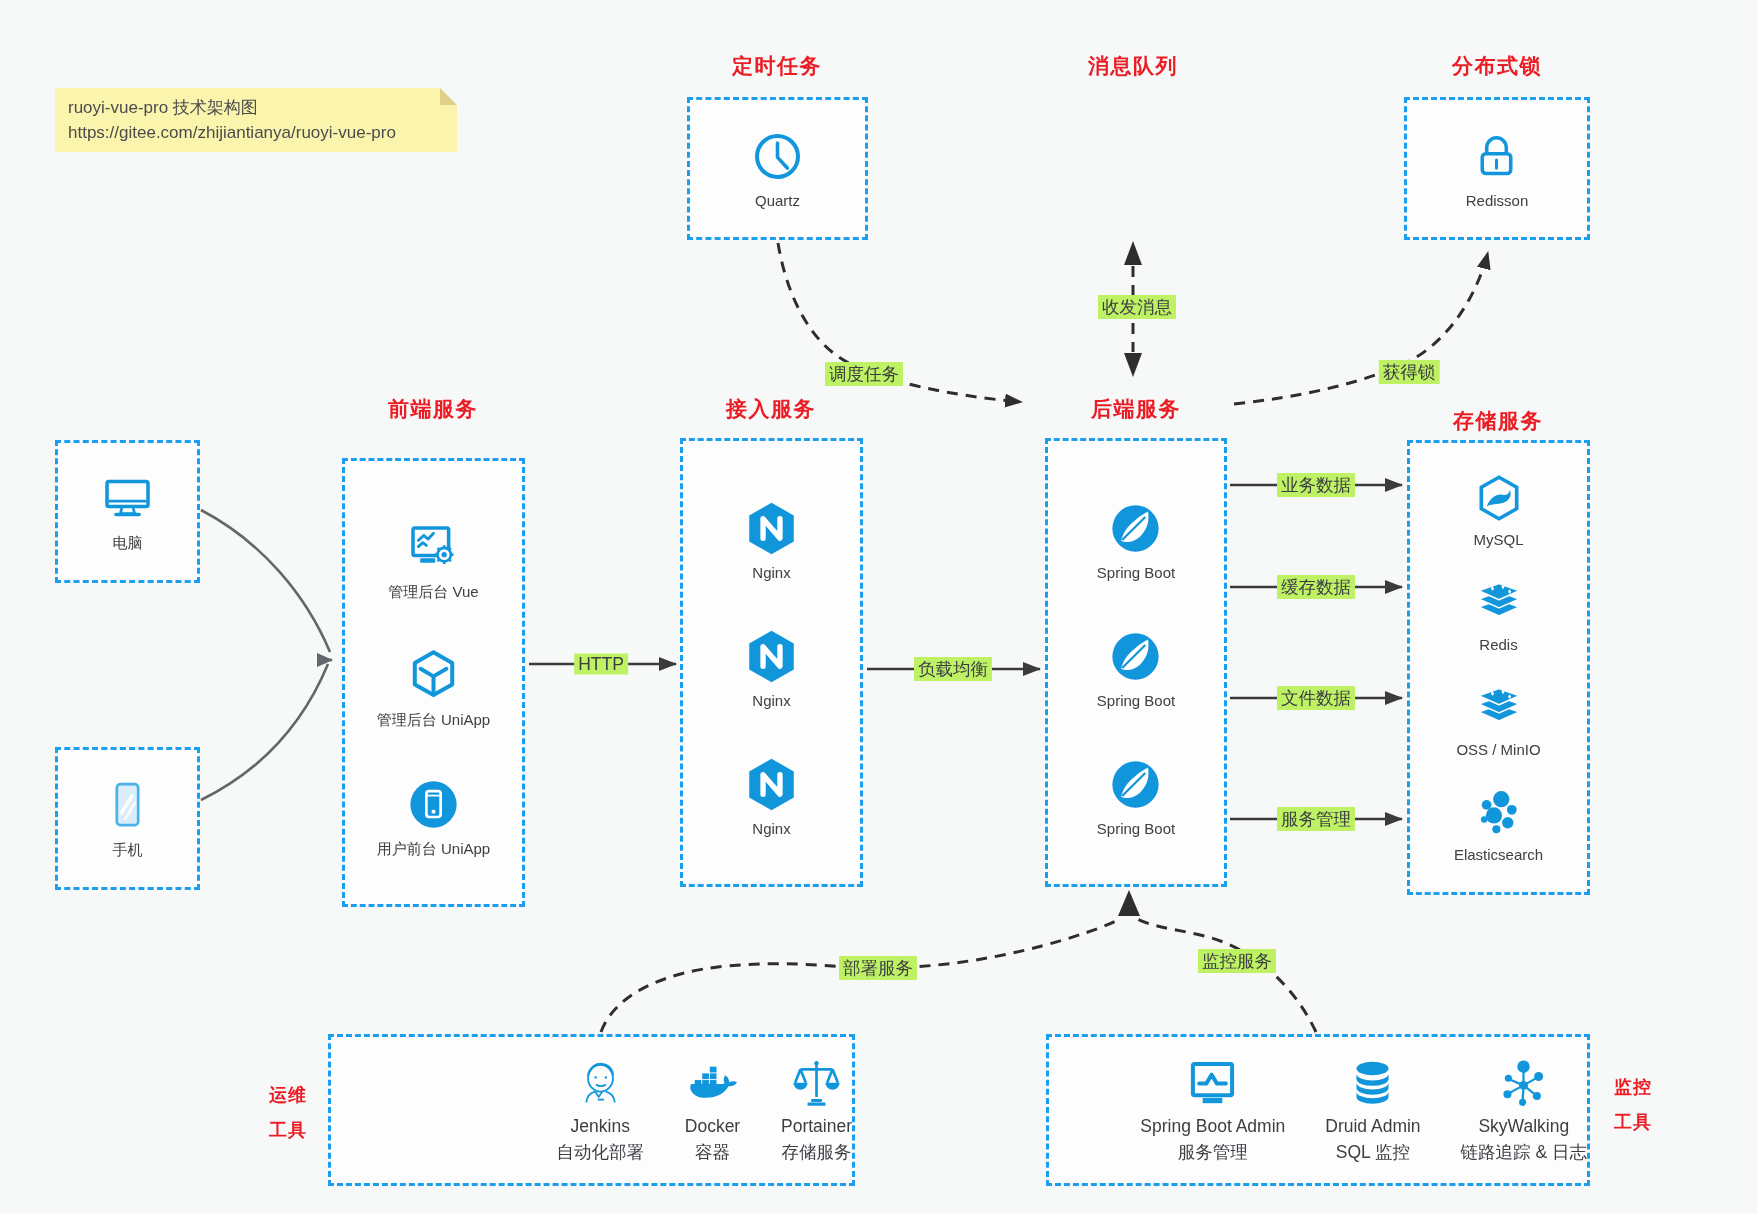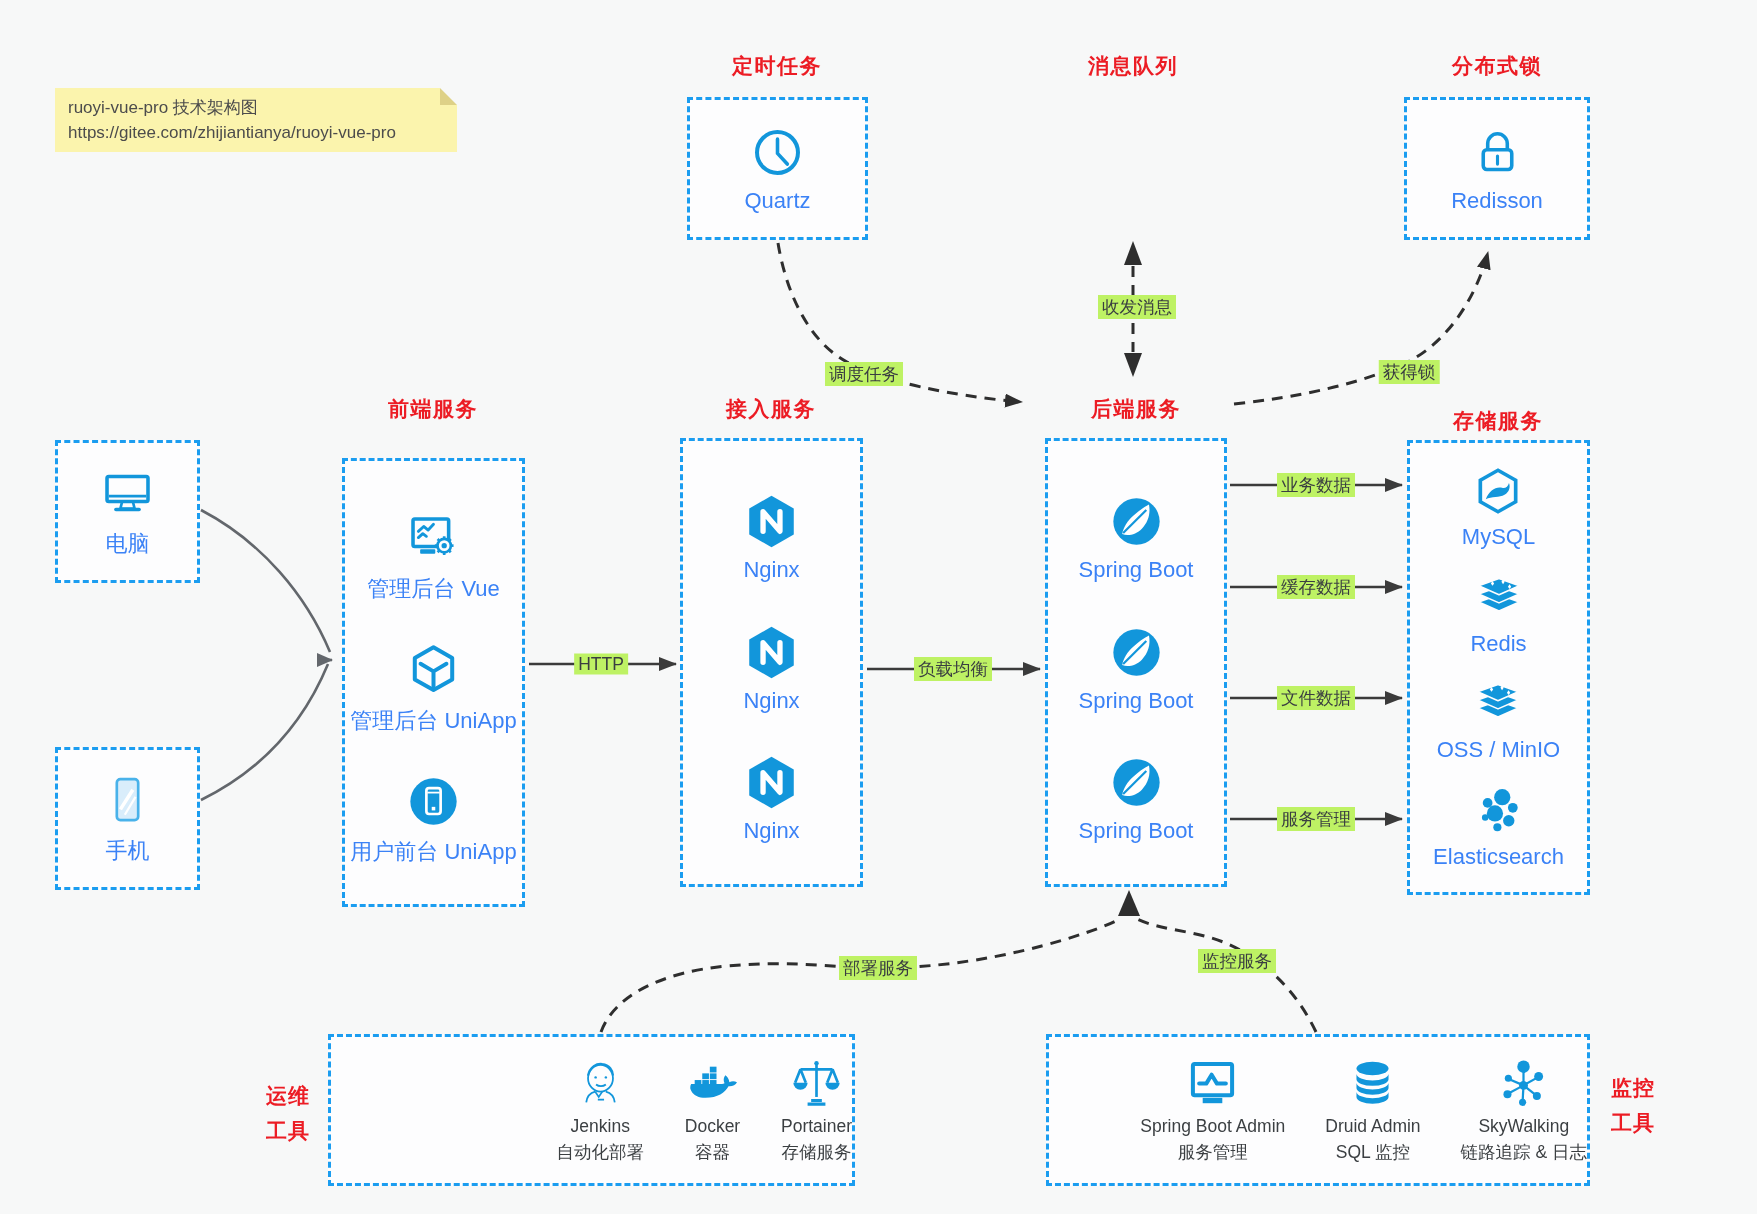--- a/index.html
+++ b/index.html
@@ -7,29 +7,29 @@
           font-family:"Liberation Sans","DejaVu Sans",sans-serif;overflow:hidden;}
   .wires{position:absolute;left:0;top:0;z-index:1;}
   .wg{stroke:#63676c;stroke-width:2.6;fill:none;}
   .wd{stroke:#3b3b3b;stroke-width:2.6;fill:none;}
   .wb{stroke:#2e2e2e;stroke-width:3;fill:none;stroke-dasharray:11 8;}
   .dbox{position:absolute;z-index:2;border:3px dashed #1b9df0;background:#fdfdfe;box-sizing:border-box;
         display:flex;flex-direction:column;align-items:center;justify-content:space-evenly;}
   .hbox{position:absolute;z-index:2;border:3px dashed #1b9df0;background:#fdfdfe;box-sizing:border-box;
         display:flex;flex-direction:row;align-items:center;justify-content:flex-end;gap:40px;}
   .node{display:flex;flex-direction:column;align-items:center;gap:7px;}
-  .lbl{font-size:22px;color:#3b82f6;white-space:nowrap;}
+  .lbl{font-size:15px;color:#404040;white-space:nowrap;}
   .hitem{display:flex;flex-direction:column;align-items:center;gap:1px;text-align:center;}
   .nm,.ds{font-size:17.5px;color:#3b3f42;line-height:25px;white-space:nowrap;}
   .ic{width:57px;height:57px;display:block;}
   .ic-s{width:52px;height:52px;}
   .gtitle{position:absolute;z-index:3;transform:translate(-50%,-50%);color:#ec1c24;font-weight:bold;
           font-size:21px;letter-spacing:1.5px;white-space:nowrap;text-align:center;}
   .stitle{position:absolute;z-index:3;transform:translate(-50%,0);color:#ec1c24;font-weight:bold;
-          font-size:21px;line-height:35px;text-align:center;letter-spacing:1px;}
+          font-size:18px;line-height:35px;text-align:center;letter-spacing:1px;}
   .elabel{position:absolute;z-index:3;transform:translate(-50%,-50%);font-size:17.5px;color:#3a3e41;
           background:#bef264;padding:0 4px;white-space:nowrap;}
   .note{position:absolute;left:55px;top:88px;width:402px;height:64px;background:#fbf4ad;z-index:2;
         padding:7px 0 0 13px;box-sizing:border-box;font-size:17px;color:#4c4c4c;line-height:25px;}
   .note::after{content:"";position:absolute;top:0;right:0;width:0;height:0;
         border-top:17px solid #f7f8f8;border-left:17px solid #ded187;}
 </style>
 </head>
 <body>
 

